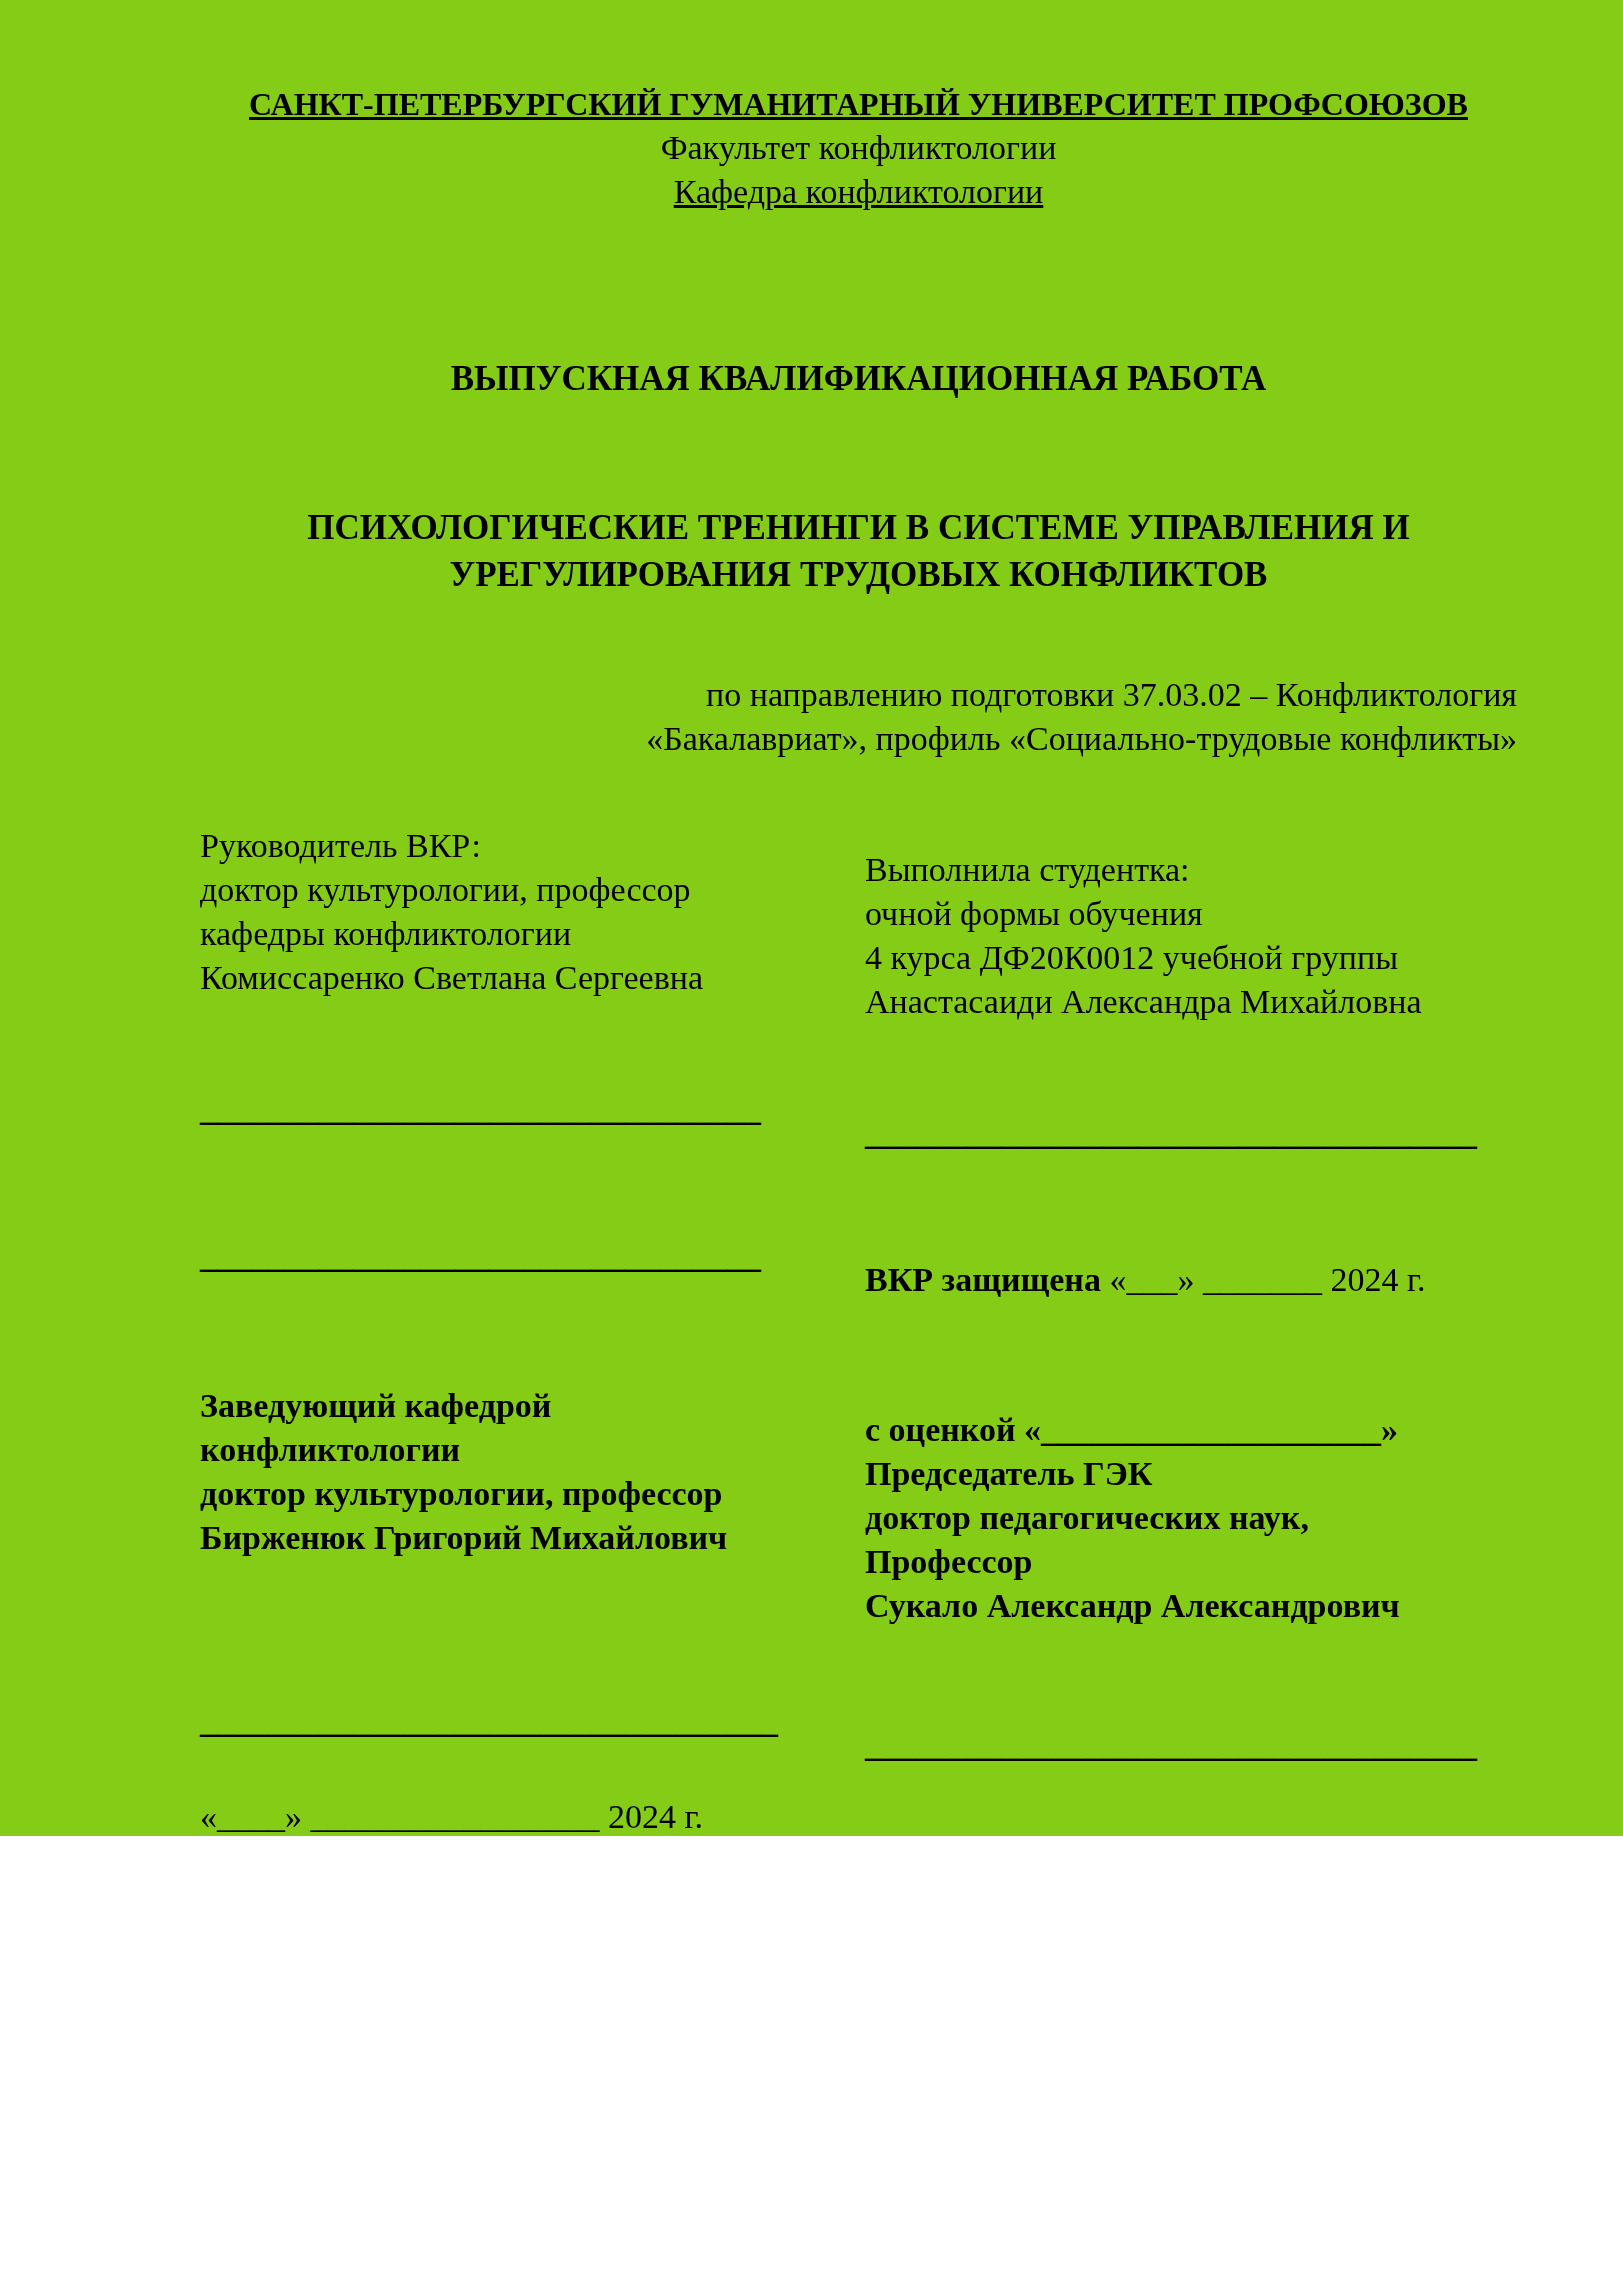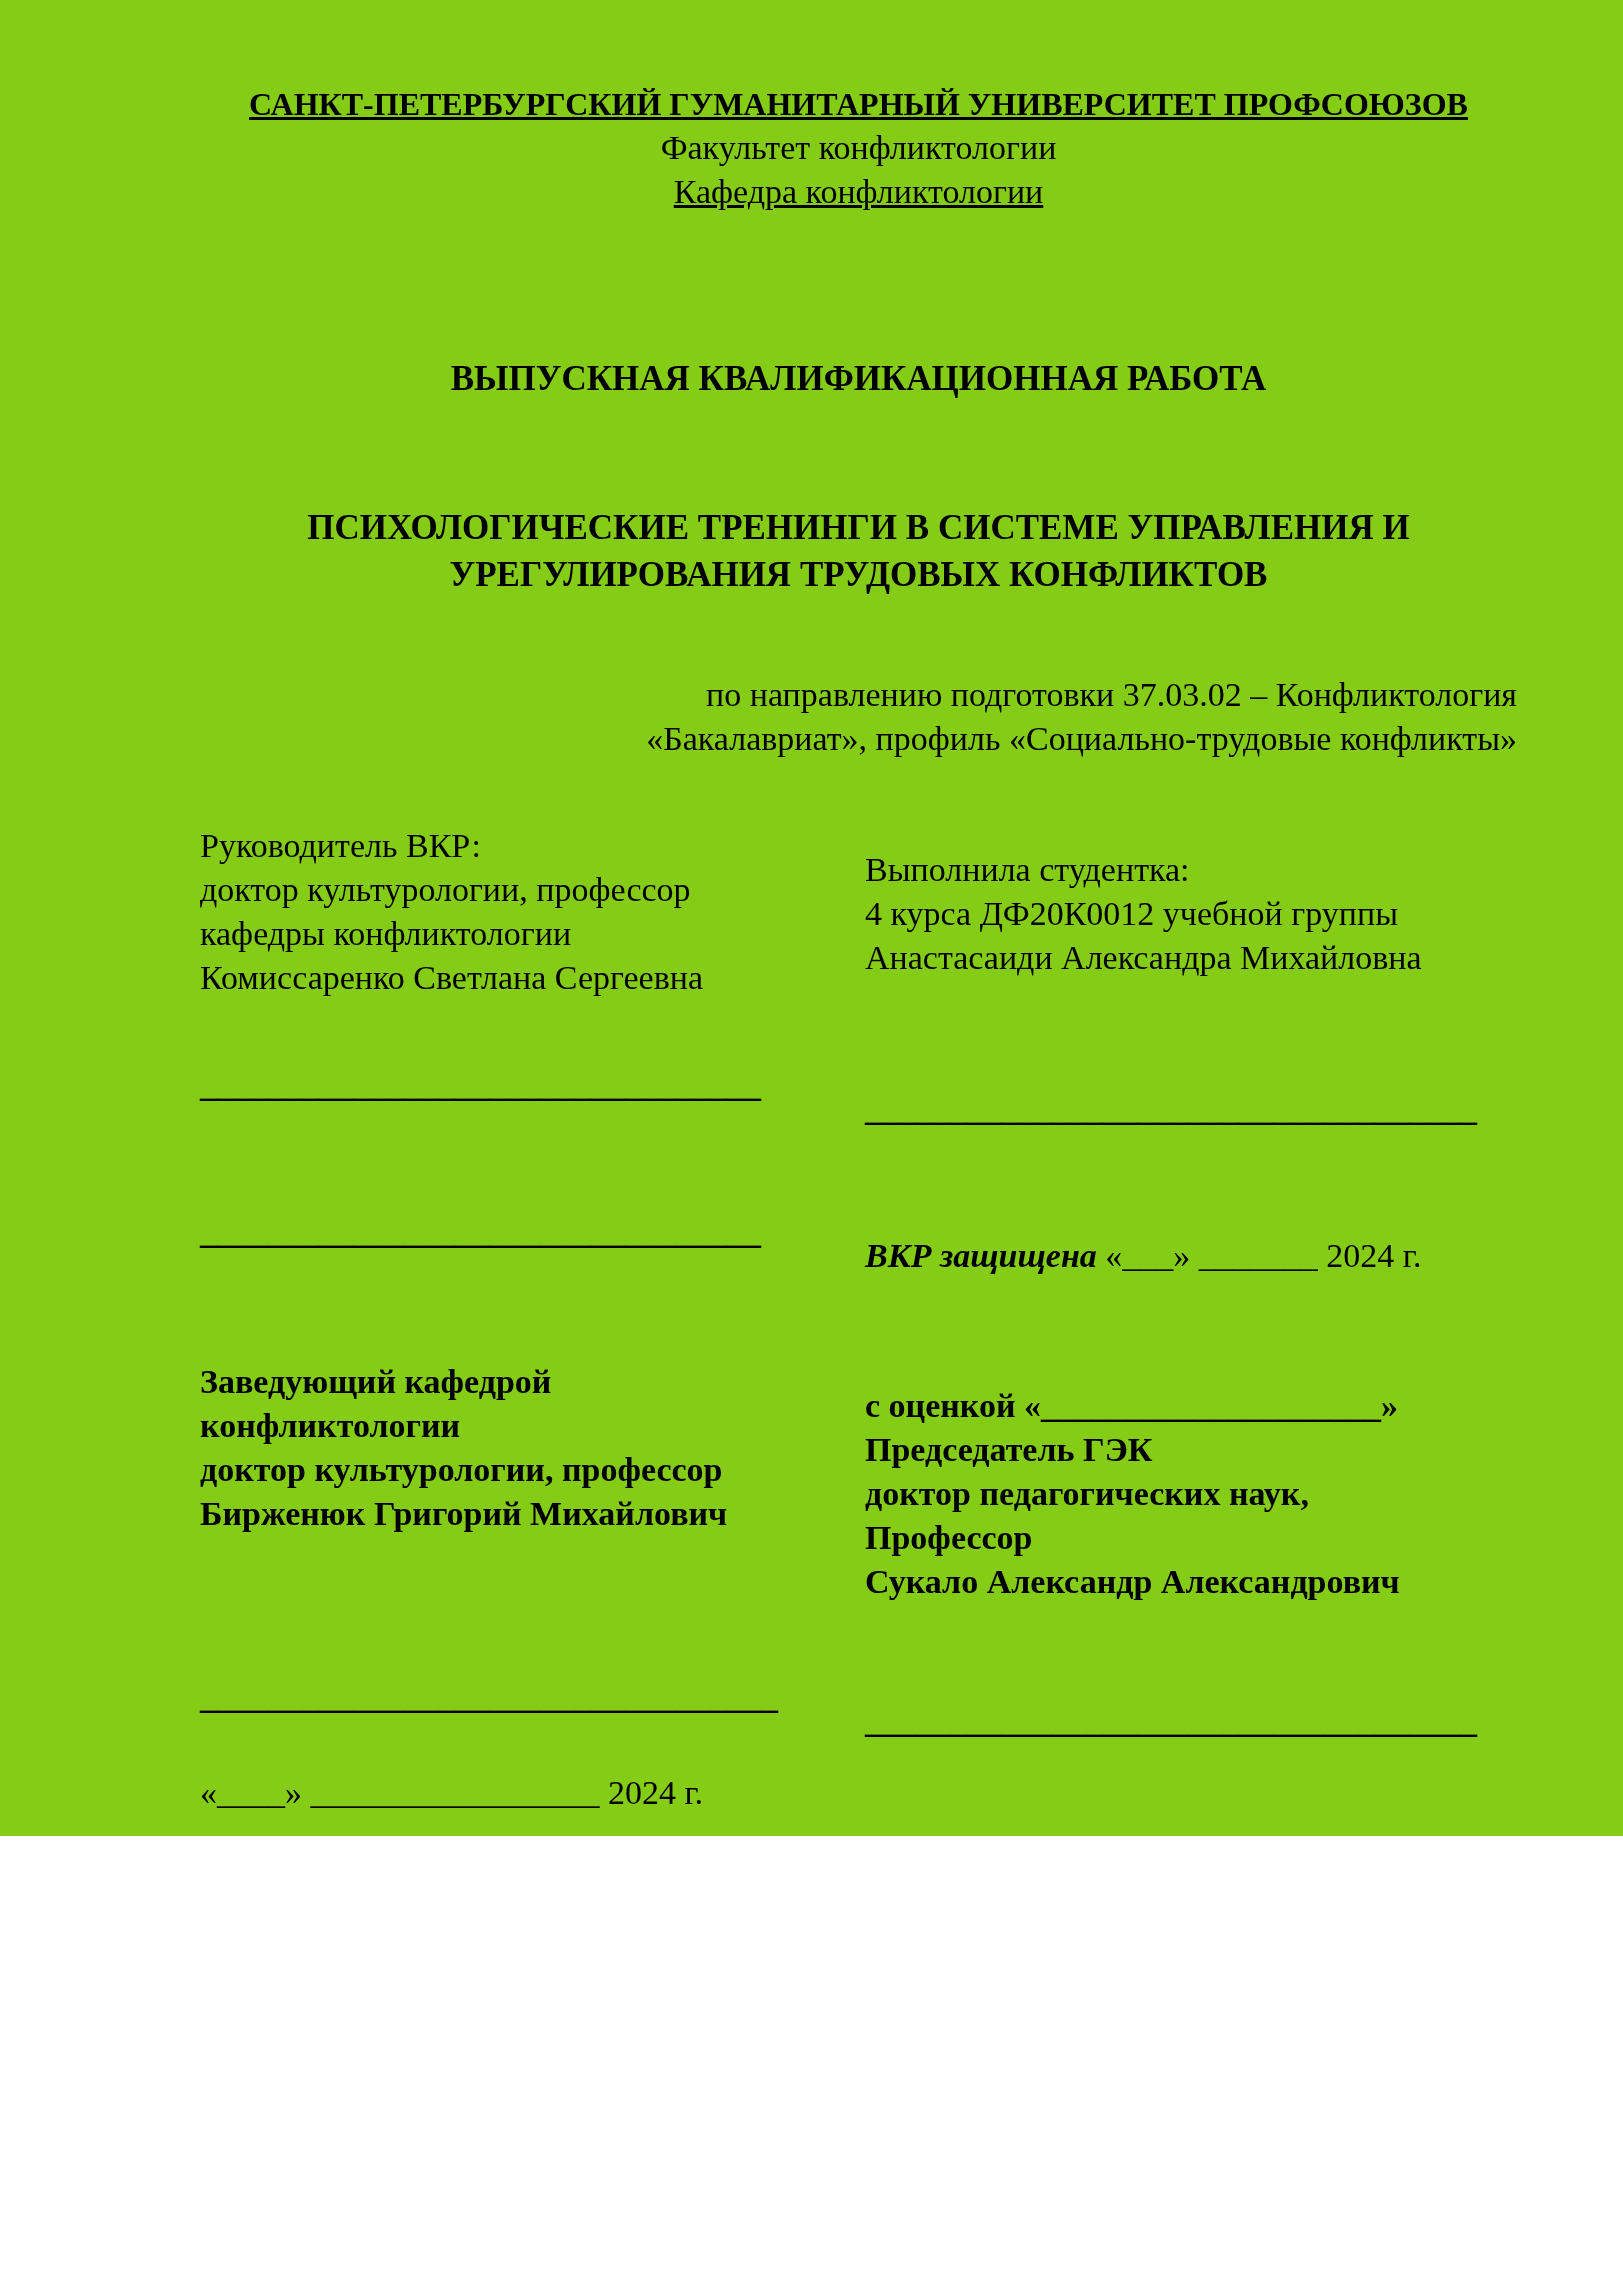--- a/index.html
+++ b/index.html
@@ -13,21 +13,21 @@
     width: 1623px;
     height: 1836px;
     background: #84cc16;
     overflow: hidden;
     padding: 82px 106px 0 200px;
     font-size: 34px;
     line-height: 44px;
   }
   .center { text-align: center; }
   .right  { text-align: center; text-decoration: underline; }
-  .bold   { font-weight: bold; font-style: italic; }
+  .bold   { font-weight: bold; }
 
   .university {
     font-weight: bold;
     text-decoration: underline;
     text-align: center;
     font-size: 32px;
   }
   .work-type {
     margin-top: 141px;
     text-align: center;
@@ -96,20 +96,21 @@
 
   <div class="row row-blocks1">
     <div class="col-l">
       <div>Руководитель ВКР:</div>
       <div>доктор культурологии, профессор</div>
       <div>кафедры конфликтологии</div>
       <div>Комиссаренко Светлана Сергеевна</div>
     </div>
     <div class="col-r">
       <div>Выполнила студентка:</div>
+      <div>очной формы обучения</div>
       <div>4 курса ДФ20К0012 учебной группы</div>
       <div>Анастасаиди Александра Михайловна</div>
     </div>
   </div>
 
   <div class="row row-sig1">
     <div class="col-l sig">_________________________________</div>
     <div class="col-r sig">____________________________________</div>
   </div>
 

